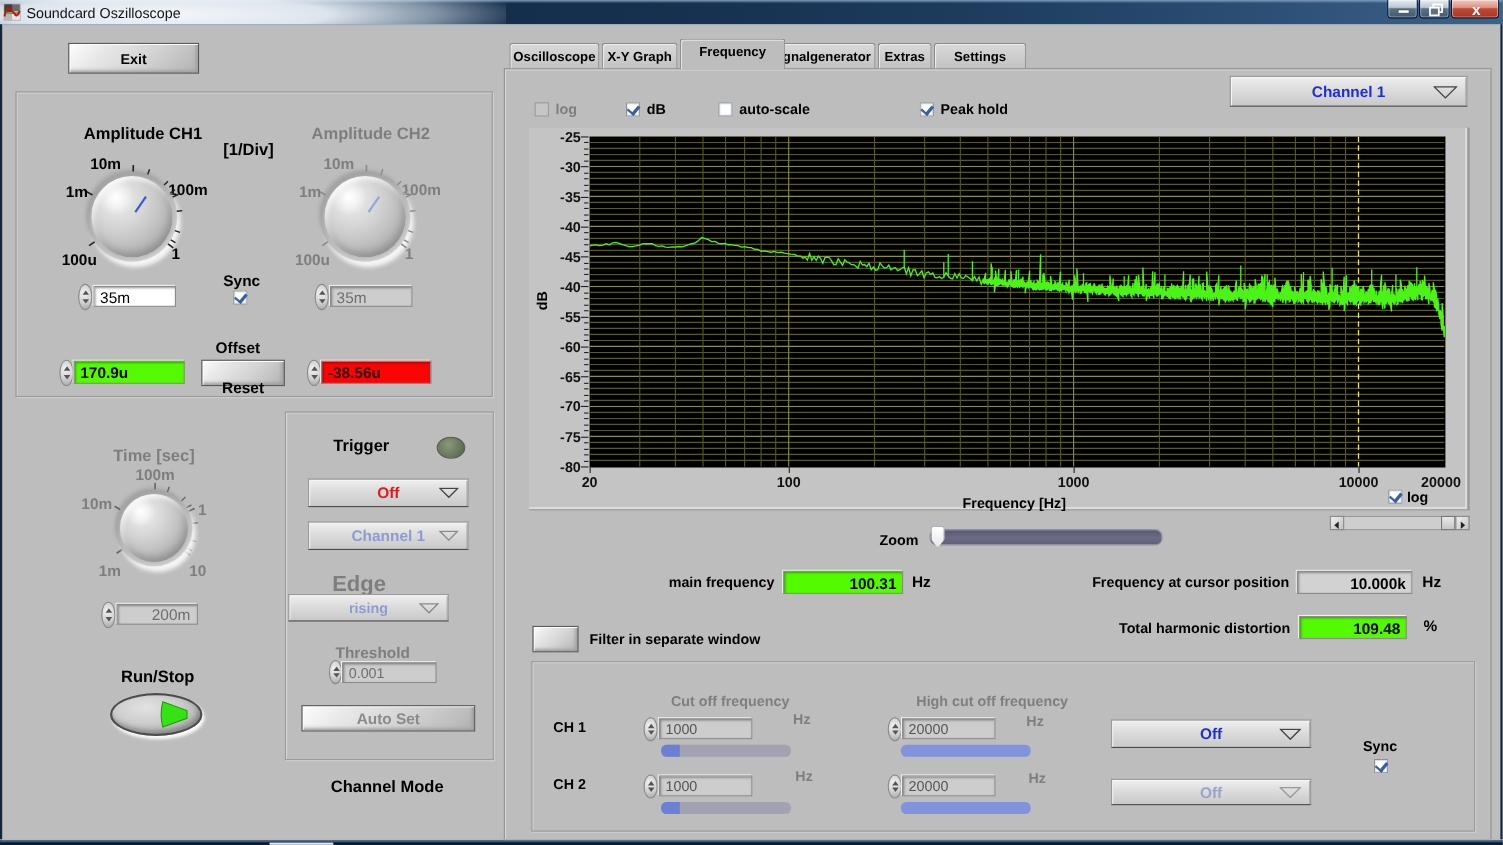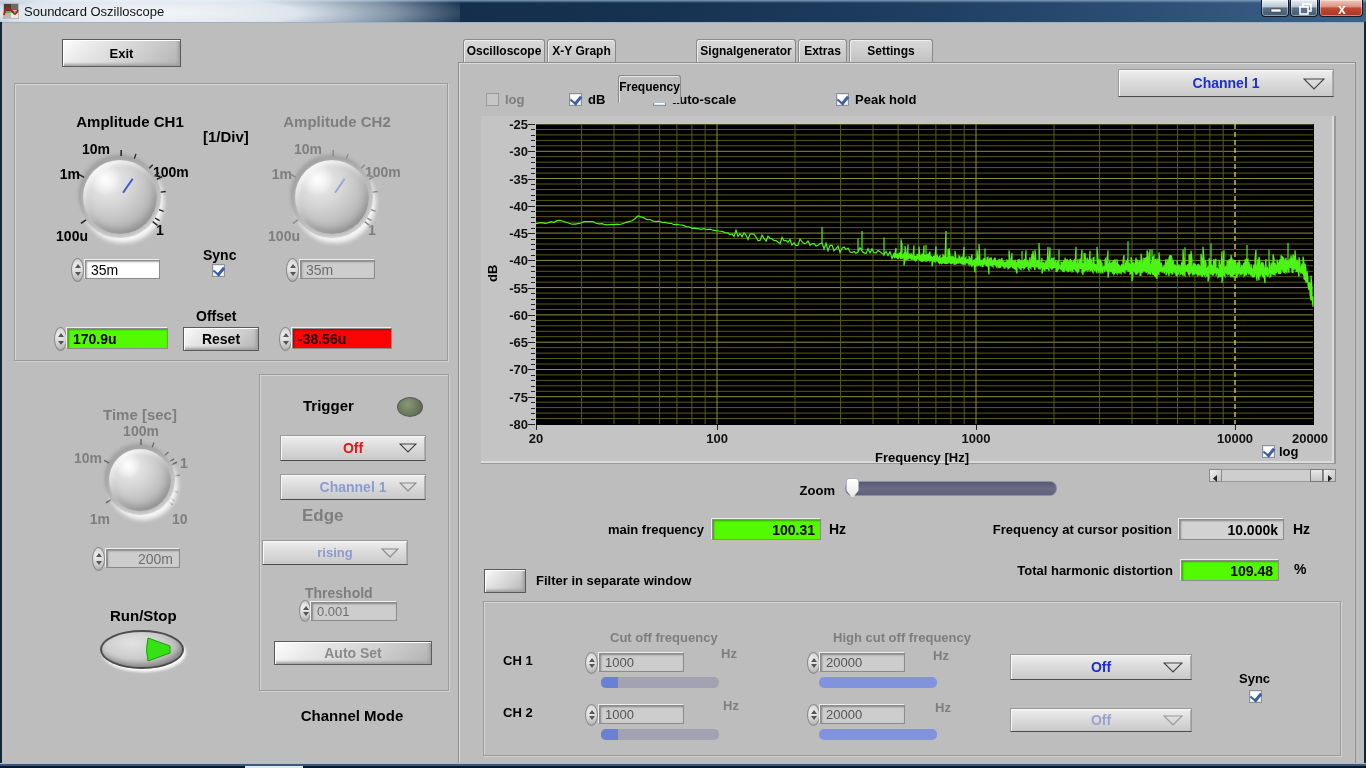--- a/index.html
+++ b/index.html
@@ -147,21 +147,21 @@
       </svg>
       <div class="spin" style="left:69px;top:236px;width:13px;height:24px;"></div>
       <div class="disp" style="left:83px;top:238px;width:75px;height:19px;background:#fff;padding:1px 0 0 5px;">35m</div>
       <div class="spin" style="left:284px;top:236px;width:13px;height:24px;"></div>
       <div class="disp" style="left:298px;top:238px;width:75px;height:19px;background:#cdcdcd;padding:1px 0 0 5px;color:#6e6e6e;">35m</div>
       <div class="blab" style="left:201px;top:225px;width:42px;height:16px;font-size:14px;">Sync</div>
       <div class="cb chk" style="left:210px;top:242px;width:13px;height:13px;"></div>
       <div class="blab" style="left:194px;top:286px;width:52px;height:16px;font-size:14px;">Offset</div>
       <div class="spin" style="left:52px;top:305px;width:13px;height:24px;"></div>
       <div class="disp" style="left:65px;top:306px;width:101px;height:21px;background:#54fb00;padding:2px 0 0 5px;font-weight:bold;">170.9u</div>
-      <div class="btn3d" style="left:181px;top:305px;width:76px;height:24px;font-size:14px;font-weight:bold;text-align:center;padding-top:3px;">Reset</div>
+      <div class="btn3d" style="left:181px;top:305px;width:76px;height:24px;font-size:14px;font-weight:bold;text-align:center;padding-top:16px;">Reset</div>
       <div class="spin" style="left:277px;top:305px;width:13px;height:24px;"></div>
       <div class="disp" style="left:290px;top:306px;width:100px;height:21px;background:#fb0404;padding:2px 0 0 5px;font-weight:bold;color:#2a0000;">-38.56u</div>
       <div class="glab" style="left:98px;top:384px;width:80px;height:16px;font-size:15px;text-align:center;">Time [sec]</div>
       <div class="glab" style="left:116px;top:401px;width:46px;height:15px;font-size:14px;text-align:center;">100m</div>
       <div class="glab" style="left:64px;top:428px;width:36px;height:15px;font-size:14px;text-align:right;">10m</div>
       <div class="glab" style="left:178px;top:433px;width:16px;height:15px;font-size:14px;">1</div>
       <div class="glab" style="left:80px;top:489px;width:28px;height:15px;font-size:14px;text-align:right;">1m</div>
       <div class="glab" style="left:170px;top:489px;width:24px;height:15px;font-size:14px;">10</div>
       <div class="knob" style="left:107px;top:427px;width:62px;height:62px;"></div>
       <div class="spin" style="left:90px;top:525px;width:13px;height:24px;"></div>
@@ -173,33 +173,33 @@
         </svg>
       </div>
       <div class="blab" style="left:301px;top:375px;width:56px;height:17px;font-size:15px;">Trigger</div>
       <div class="" style="left:395px;top:375px;width:26px;height:20px;border-radius:50%;background:radial-gradient(circle at 40% 35%, #8a9878 0%, #66765a 60%, #4e5e44 100%);border:1px solid #5a5a5a;"></div>
       <div class="dd" style="left:278px;top:413px;width:146px;height:26px;font-size:14px;color:#e11818;padding-top:4px;">Off<svg class="ddtri" width="18" height="10">
           <path d="M1 1 L17 1 L9 9 Z" fill="none" stroke="#444" stroke-width="1.2"></path>
         </svg></div>
       <div class="dd" style="left:278px;top:452px;width:146px;height:26px;font-size:14px;color:#8d9cd0;padding-top:4px;">Channel 1<svg class="ddtri" width="18" height="10">
           <path d="M1 1 L17 1 L9 9 Z" fill="none" stroke="#8a8a8a" stroke-width="1.2"></path>
         </svg></div>
-      <div class="glab" style="left:300px;top:484px;width:40px;height:15px;font-size:17px;">Edge</div>
+      <div class="glab" style="left:300px;top:498px;width:40px;height:15px;font-size:20px;">Edge</div>
       <div class="dd" style="left:260px;top:518px;width:146px;height:25px;font-size:13px;color:#8d9cd0;padding-top:4px;">rising<svg class="ddtri" width="18" height="10">
           <path d="M1 1 L17 1 L9 9 Z" fill="none" stroke="#8a8a8a" stroke-width="1.2"></path>
         </svg></div>
       <div class="glab" style="left:303px;top:563px;width:76px;height:15px;font-size:14px;">Threshold</div>
       <div class="spin" style="left:297px;top:578px;width:12px;height:22px;"></div>
       <div class="disp" style="left:309px;top:580px;width:86px;height:19px;background:#cdcdcd;padding:1px 0 0 5px;font-size:13px;color:#6e6e6e;">0.001</div>
       <div class="btn3d" style="left:272px;top:619px;width:158px;height:24px;font-size:14px;font-weight:bold;color:#8a8a8a;text-align:center;padding-top:3px;">Auto Set</div>
       <div class="blab" style="left:298px;top:685px;width:104px;height:16px;font-size:15px;text-align:center;">Channel Mode</div>
       <div class="" style="left:456px;top:40px;width:898px;height:702px;background:#bdbdbd;border:1px solid #8f8f8f;box-shadow:inset 1px 1px 0 #dadada;"></div>
       <div class="tab" style="left:461px;width:82px;">Oscilloscope</div>
       <div class="tab" style="left:545px;width:69px;">X-Y Graph</div>
-      <div class="tab act" style="left:616px;width:63px;margin-top:40px;">Frequency</div>
+      <div class="tab act" style="left:616px;width:96px;">Frequency</div>
       <div class="tab" style="left:694px;width:100px;">Signalgenerator</div>
       <div class="tab" style="left:796px;width:49px;">Extras</div>
       <div class="tab" style="left:847px;width:84px;">Settings</div>
       <div class="dd" style="left:1116px;top:47px;width:216px;height:28px;font-size:14px;color:#1c2fd4;padding-top:5px;">Channel 1<svg class="ddtri" width="22" height="12">
           <path d="M1 1 L21 1 L11 11 Z" fill="none" stroke="#444" stroke-width="1.2"></path>
         </svg></div>
       <div class="cb dis" style="left:484px;top:71px;width:13px;height:13px;"></div>
       <div class="glab" style="left:503px;top:70px;width:30px;height:15px;font-size:13px;">log</div>
       <div class="cb chk" style="left:567px;top:71px;width:13px;height:13px;"></div>
       <div class="blab" style="left:586px;top:70px;width:30px;height:15px;font-size:13px;">dB</div>

